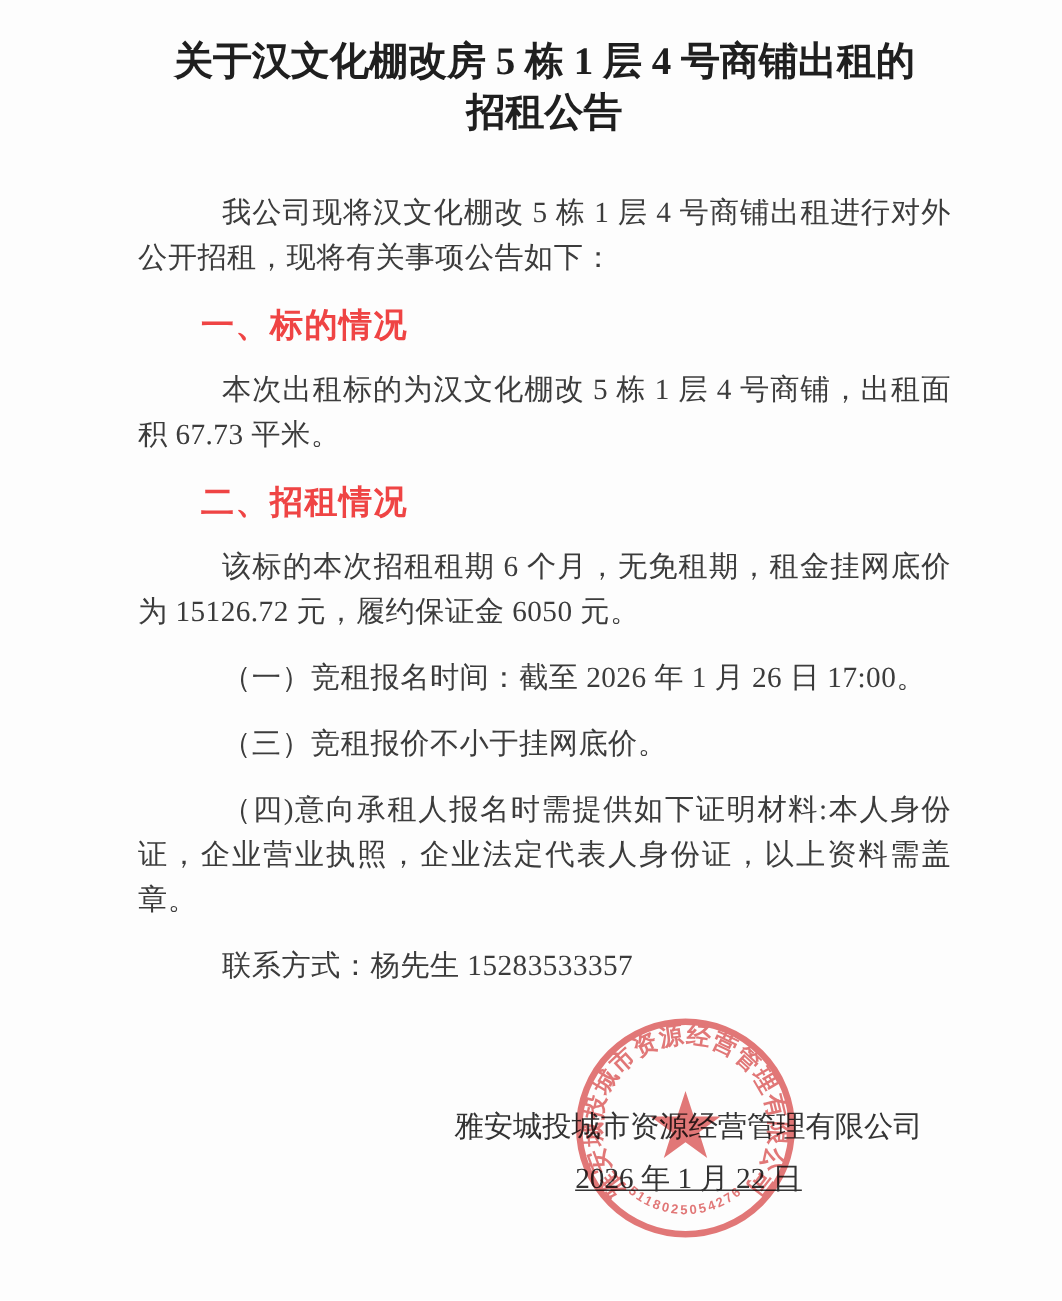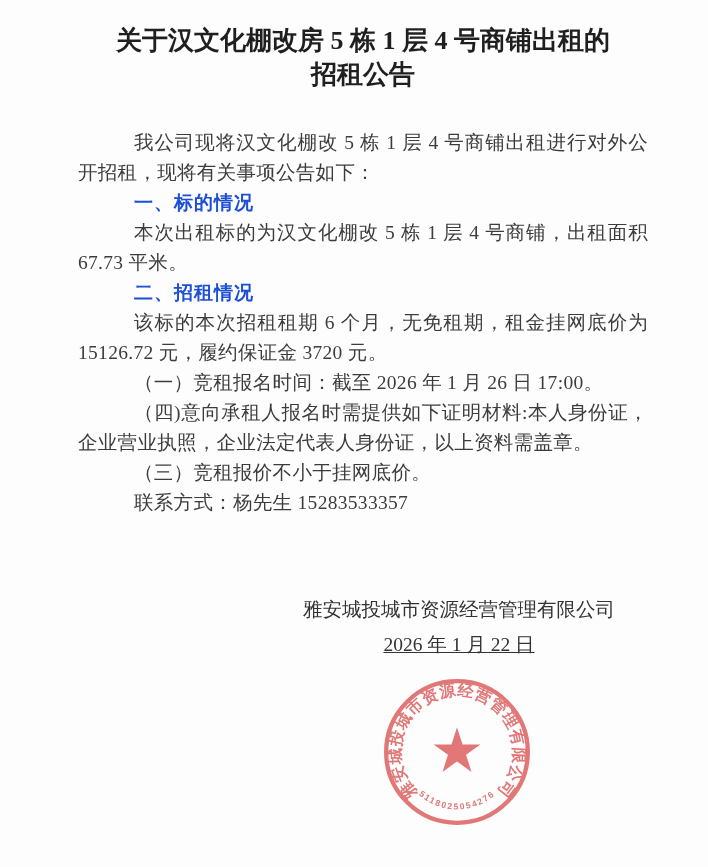--- a/index.html
+++ b/index.html
@@ -18,34 +18,34 @@
     font-size: 26px;
     line-height: 34px;
     text-align: center;
     color: #1f1f1f;
     margin: 0 0 36px 0;
   }
   .body-line {
     font-family: "Liberation Serif", serif;
     font-size: 19.5px;
     line-height: 30px;
-    margin: 0;
+    margin: 14px;
     text-align: justify;
     text-indent: 56px;
     color: #3c3c3c;
     letter-spacing: 0.3px;
   }
   .heading-line {
     font-family: Liberation Sans, sans-serif;
     font-weight: bold;
-    font-size: 19px;
+    font-size: 22px;
     line-height: 30px;
     margin: 0;
     text-indent: 56px;
-    color: #1d4ed8;
+    color: #ef4444;
     letter-spacing: 1px;
   }
   .signature {
     margin: 74px 33px 0 auto;
     width: fit-content;
     text-align: center;
     font-family: "Liberation Serif", serif;
     font-size: 19.5px;
     line-height: 35px;
     color: #333333;
@@ -78,25 +78,25 @@
     <h1 class="doc-title"><span>关于汉文化棚改房 5 栋 1 层 4 号商铺出租的</span><br>
       <span>招租公告</span>
     </h1>
 
     <p class="body-line">我公司现将汉文化棚改 5 栋 1 层 4 号商铺出租进行对外公开招租，现将有关事项公告如下：</p>
 
     <p class="heading-line">一、标的情况</p>
     <p class="body-line">本次出租标的为汉文化棚改 5 栋 1 层 4 号商铺，出租面积 67.73 平米。</p>
 
     <p class="heading-line">二、招租情况</p>
-    <p class="body-line">该标的本次招租租期 6 个月，无免租期，租金挂网底价为 15126.72 元，履约保证金 3720 元。</p>
+    <p class="body-line">该标的本次招租租期 6 个月，无免租期，租金挂网底价为 15126.72 元，履约保证金 6050 元。</p>
 
     <p class="body-line">（一）竞租报名时间：截至 2026 年 1 月 26 日 17:00。</p>
+    <p class="body-line">（三）竞租报价不小于挂网底价。</p>
     <p class="body-line">（四)意向承租人报名时需提供如下证明材料:本人身份证，企业营业执照，企业法定代表人身份证，以上资料需盖章。</p>
-    <p class="body-line">（三）竞租报价不小于挂网底价。</p>
 
     <p class="body-line">联系方式：杨先生 15283533357</p>
 
     <div class="signature">
       <span class="company">雅安城投城市资源经营管理有限公司</span>
       <span class="date">2026 年 1 月 22 日</span>
     </div>
   </div>
 
   <svg class="seal" viewBox="0 0 150 150" aria-hidden="true">

